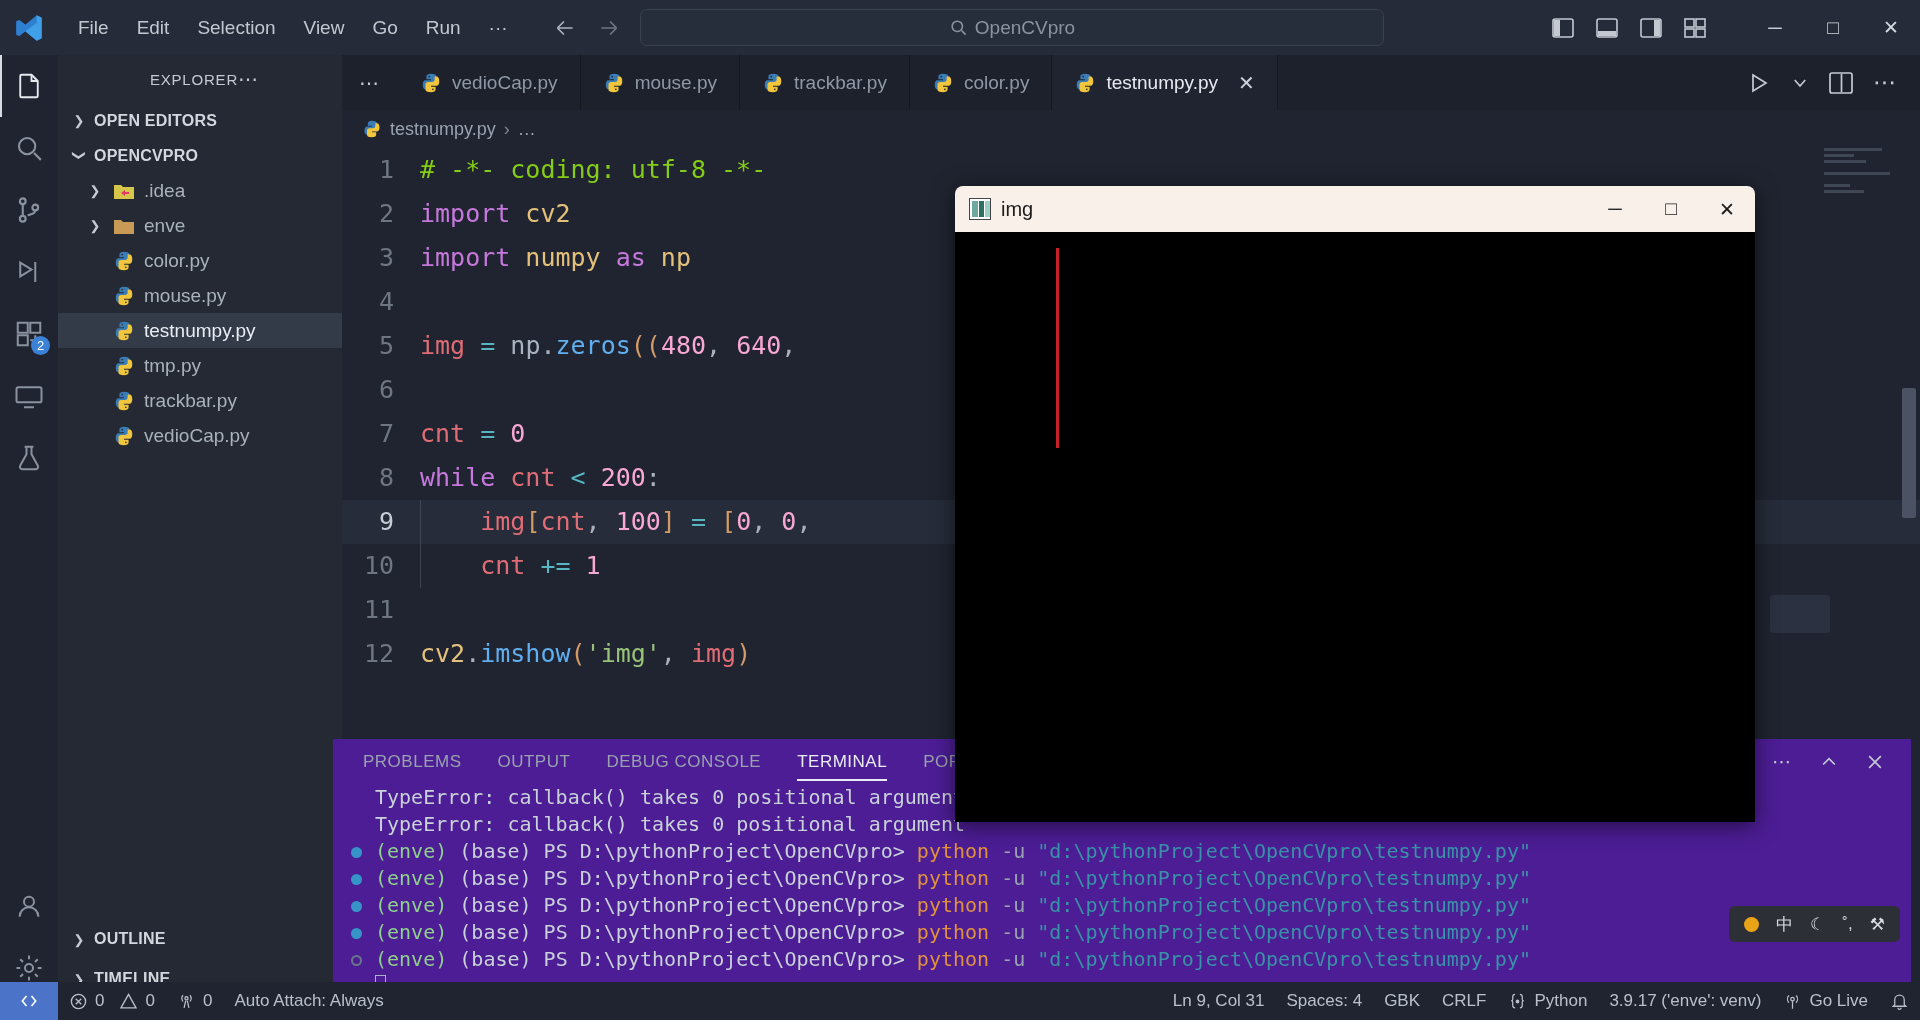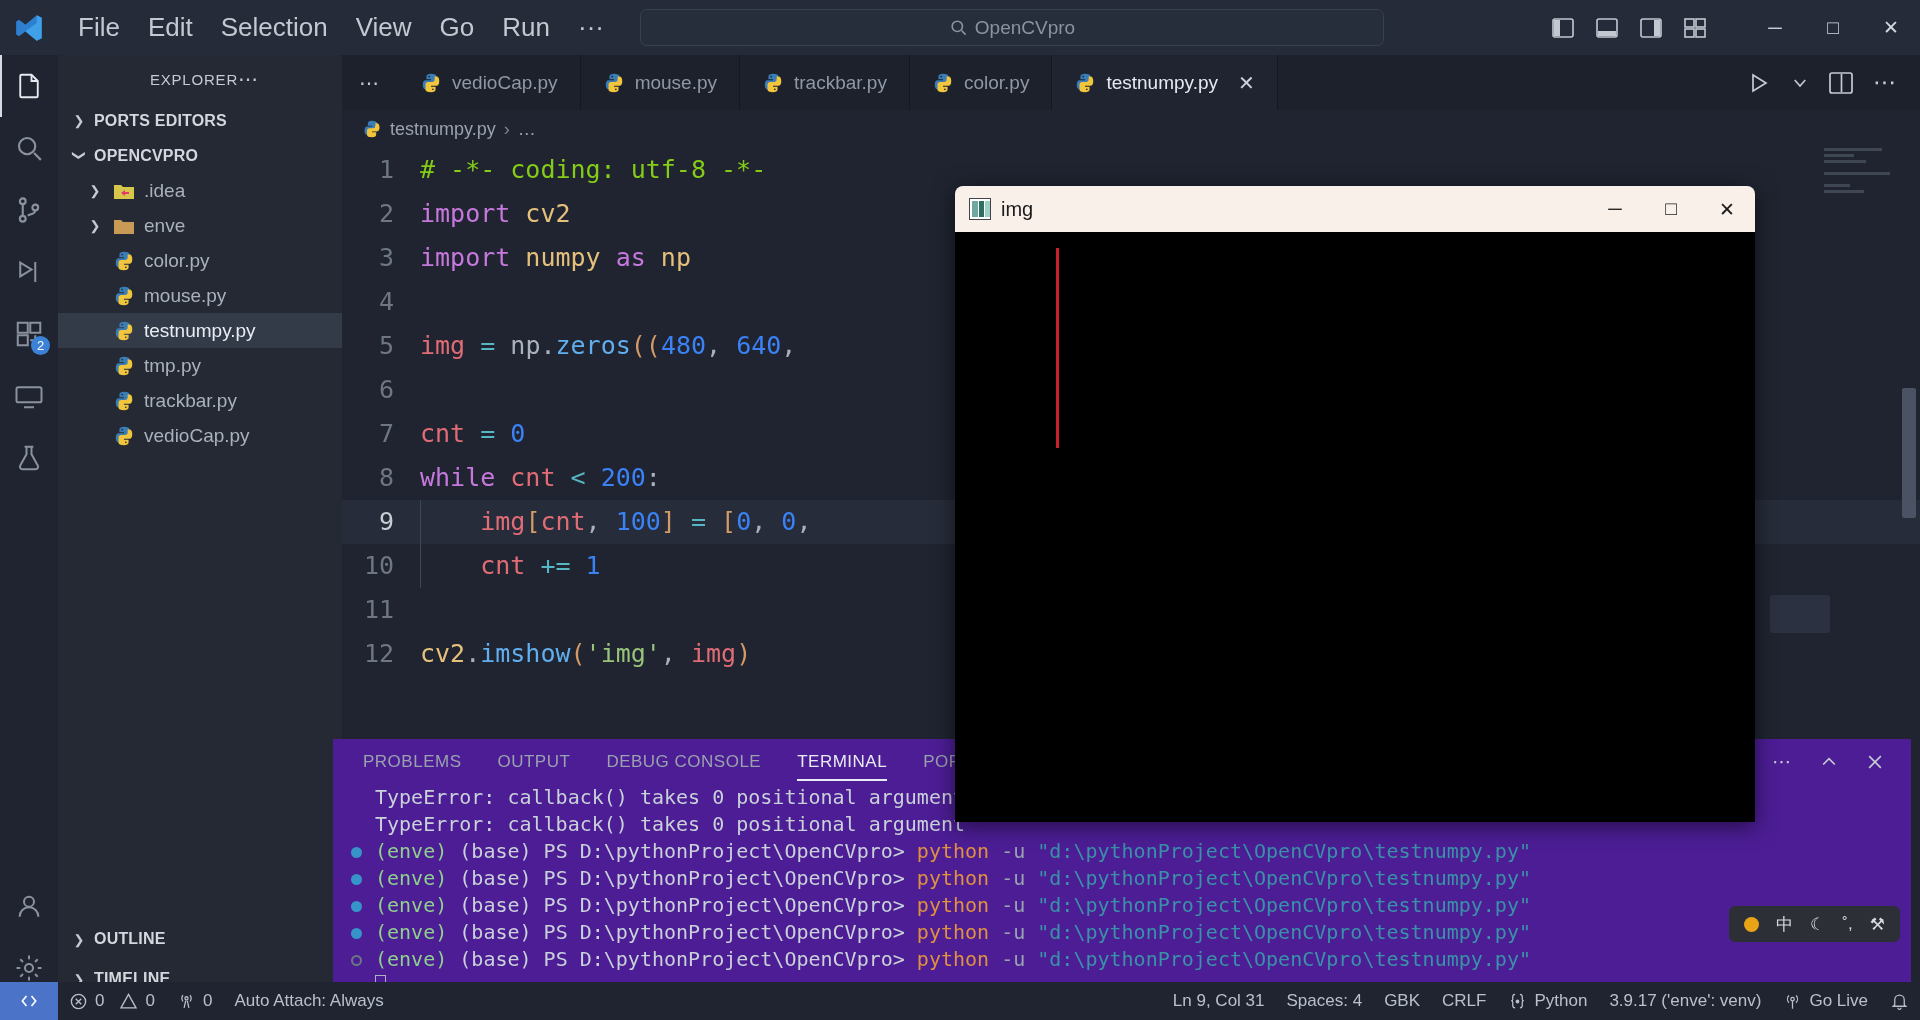--- a/index.html
+++ b/index.html
@@ -12,21 +12,21 @@
   .app { position: relative; width: 1920px; height: 1020px; background: #1f2430; }
 
   
   .titlebar {
     position: absolute; left: 0; top: 0; width: 1920px; height: 55px;
     background: #252b38; display: flex; align-items: center;
   }
   .vscode-logo { width: 58px; height: 55px; display: flex; align-items: center; justify-content: center; }
   .menu { display: flex; align-items: center; gap: 0px; margin-left: 6px; }
   .menu-item {
-    font-size: 26px; color: #c3c8d1; padding: 5px 14px; border-radius: 4px; white-space: nowrap;
+    font-size: 19px; color: #c3c8d1; padding: 5px 14px; border-radius: 4px; white-space: nowrap;
   }
   .navbtns { display: flex; align-items: center; gap: 18px; margin-left: 30px; color: #7e8794; }
   .searchbox {
     position: absolute; left: 640px; top: 9px; width: 744px; height: 37px;
     background: #262d3b; border: 1px solid #39404f; border-radius: 7px;
     display: flex; align-items: center; justify-content: center; gap: 7px;
   }
   .searchbox .txt { font-size: 19px; color: #8b93a1; }
   .winctl { position: absolute; right: 0; top: 0; height: 55px; display: flex; align-items: center; }
   .layout-icons { display: flex; align-items: center; gap: 22px; margin-right: 40px; color: #c3c8d1; }
@@ -97,21 +97,21 @@
   .ln-code { position: relative; }
   .guide { position: absolute; left: 0; top: 0; bottom: 0; width: 1px; background: #3e4654; }
   .scroll-thumb { position: absolute; right: 4px; width: 14px; background: #4a5263; border-radius: 2px; }
 
   .tok-cmt { color: #84cc16; }
   .tok-kw { color: #c678dd; }
   .tok-mod { color: #e5c07b; }
   .tok-var { color: #e06c75; }
   .tok-op { color: #56b6c2; }
   .tok-fn { color: #61afef; }
-  .tok-num { color: #3b82f6; }
+  .tok-num { color: #f9a8d4; }
   .tok-str { color: #98c379; }
   .tok-punc { color: #d19a66; }
   .tok-plain { color: #abb2bf; }
 
   
   .minimap { position: absolute; right: 18px; top: 0; width: 78px; height: 80px; opacity: .55; }
   .mm-line { height: 3px; background: #5b6472; margin-bottom: 3px; }
 
   
   .panel { position: absolute; left: 333px; bottom: 21px; width: 1578px; height: 260px; background: #4c1d95; }
@@ -304,21 +304,21 @@
   </div>
 
   <div class="sidebar">
     <div class="sb-header">
       <span class="sb-title">EXPLORER</span>
       <span class="sb-dots">⋯</span>
     </div>
 
     <div class="sect-row">
       <span class="chev">❯</span>
-      <span class="sect-label">PORTS EDITORS</span>
+      <span class="sect-label">OPEN EDITORS</span>
     </div>
     <div class="sect-row">
       <span class="chev" style="transform: rotate(90deg);">❯</span>
       <span class="sect-label">OPENCVPRO</span>
     </div>
 
     <div>
       <div class="file-row">
         <span class="chev">❯</span>
         <span class="folder-icon">

